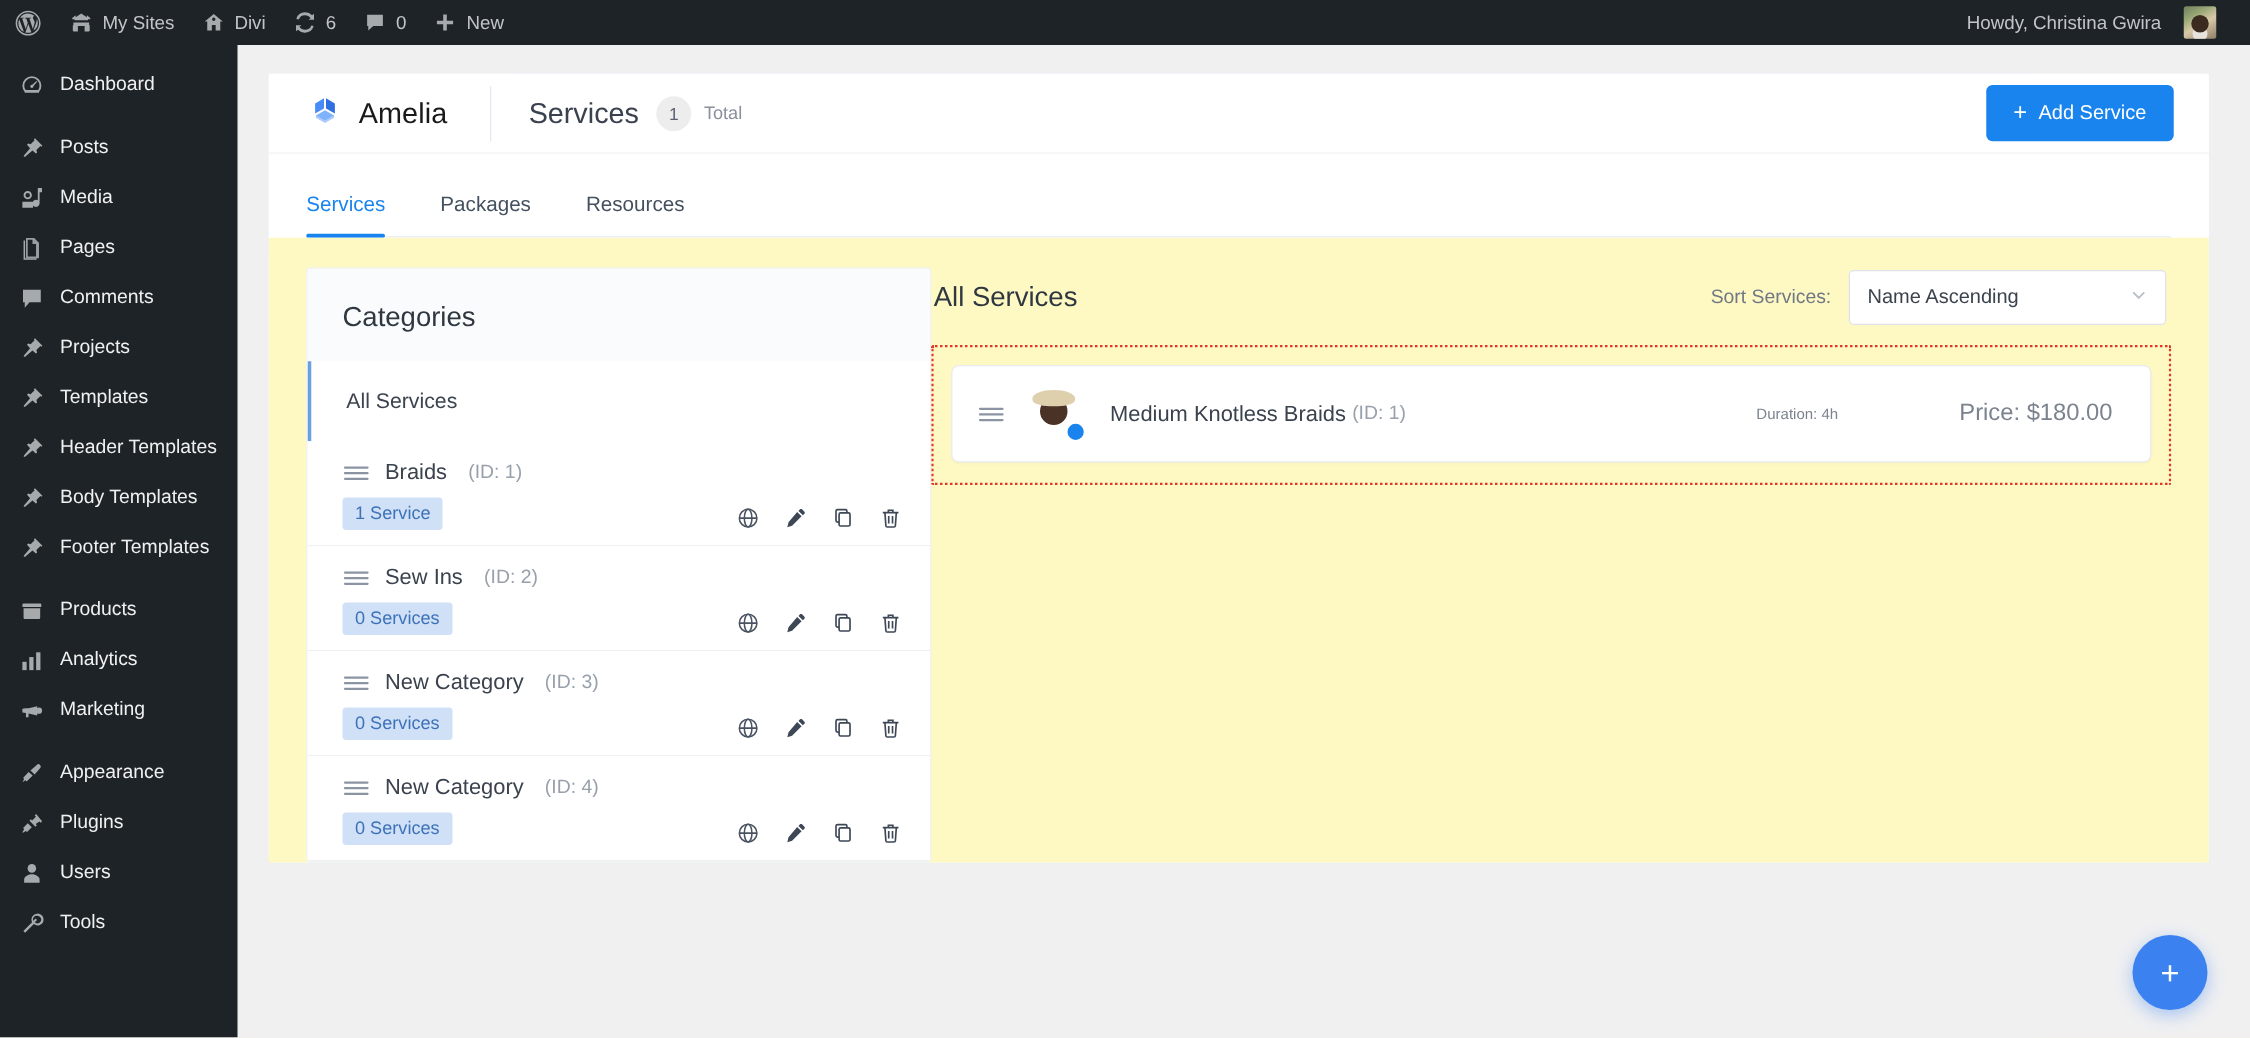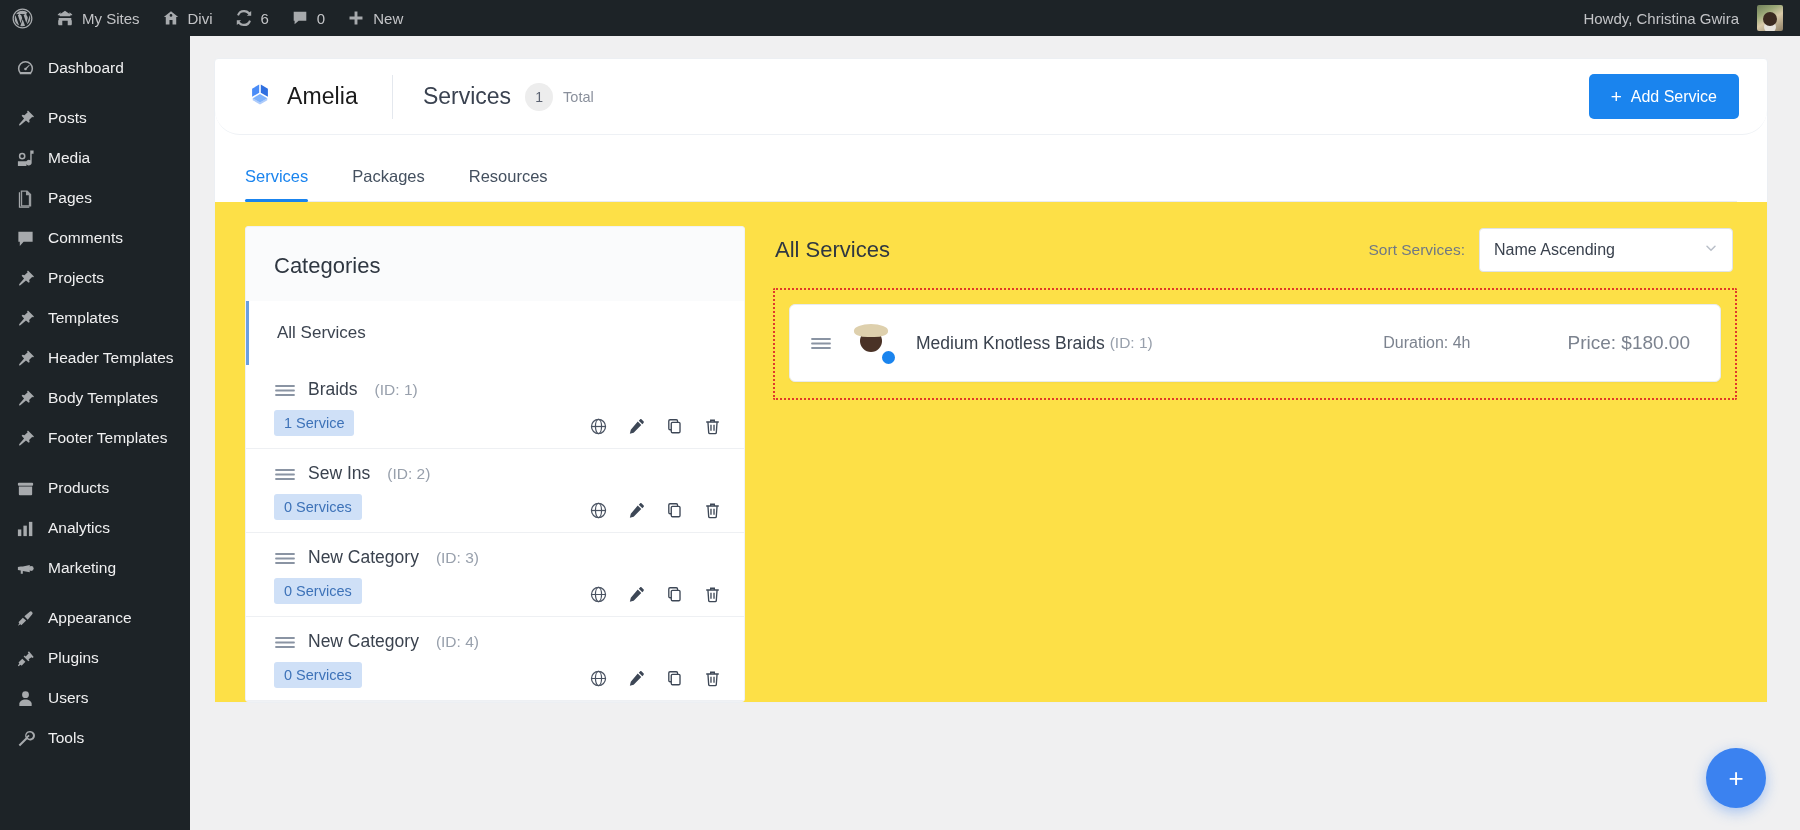--- a/index.html
+++ b/index.html
@@ -14,21 +14,21 @@
   .screen { position: relative; width: 1800px; height: 830px; background: #f0f0f1; }
 
   
   .adminbar {
     position: absolute; top: 0; left: 0; width: 1800px; height: 36px;
     background: #1d2327; color: #c3c4c7;
     display: flex; align-items: center;
     font-size: 15px; z-index: 50;
   }
   .ab-left { display: flex; align-items: flex-end; height: 36px; }
-  .ab-right { margin-left: auto; display: flex; align-items: center; height: 36px; padding-right: 6px; }
+  .ab-right { margin-left: auto; display: flex; align-items: center; height: 36px; padding-right: 16px; }
   .ab-item {
     display: flex; align-items: center; gap: 8px;
     height: 36px; padding: 0 11px; color: #c3c4c7; cursor: pointer;
     white-space: nowrap;
   }
   .ab-logo { padding: 0 12px 0 12px; }
   .ab-icon { display: inline-flex; align-items: center; justify-content: center; }
   .ab-icon svg { display: block; fill: #a7aaad; }
   .ab-count { color: #c3c4c7; font-size: 15px; }
   .ab-howdy { font-size: 15px; color: #c3c4c7; padding-right: 10px; }
@@ -68,24 +68,23 @@
   .panel {
     background: #fff;
     border: 1px solid #eceff3;
     border-radius: 4px;
     width: 100%;
   }
 
   
   .am-header {
     display: flex; align-items: center;
-    height: 76px; padding: 0 28px 0 30px;
+    height: 64px; padding: 0 28px 0 30px;
     background: #fff;
     border-bottom: 1px solid #eef1f5;
-    border-radius: 25px;
   }
   .am-brand { display: flex; align-items: center; gap: 12px; }
   .am-logo { width: 30px; height: 30px; flex: none; }
   .am-name { font-size: 23px; color: #1a1a1a; font-weight: 400; letter-spacing: .1px; }
   .am-divider { width: 1px; height: 44px; background: #e4e8ee; margin: 0 30px 0 34px; }
   .am-title { font-size: 23px; color: #3a4250; font-weight: 400; }
   .am-total-badge {
     display: inline-flex; align-items: center; justify-content: center;
     min-width: 28px; height: 28px; padding: 0 8px; margin-left: 14px;
     background: #ededed; border-radius: 14px;
@@ -110,21 +109,21 @@
     padding-bottom: 15px; position: relative; white-space: nowrap;
   }
   .tab.active { color: #1a84ee; }
   .tab.active::after {
     content: ""; position: absolute; left: 0; right: 0; bottom: -1px;
     height: 3px; background: #1a84ee; border-radius: 2px;
   }
   .tabs-underline { height: 1px; background: #e9ecf1; margin: 0 0 0 0; }
 
   
-  .body-row { display: flex; gap: 28px; padding: 24px 30px 0 30px; background: #fde047; }
+  .body-row { display: flex; padding: 24px 30px 0 30px; background: #fef9c3; }
 
   
   .cats {
     width: 500px; flex: none;
     background: #fafbfc;
     border: 1px solid #f0f2f5;
     border-radius: 3px;
     overflow: hidden;
   }
   .cats-title { font-size: 22px; color: #2f3741; padding: 26px 0 22px 28px; }
@@ -194,21 +193,21 @@
     content: ""; position: absolute; left: 6px; top: 4px; width: 34px; height: 13px;
     border-radius: 50% 50% 40% 40%; background: #ded0ad;
   }
   .svc-dot {
     position: absolute; right: -3px; bottom: 0;
     width: 17px; height: 17px; border-radius: 50%;
     background: #1a84ee; border: 2px solid #fff;
   }
   .svc-name { margin-left: 22px; font-size: 17.5px; color: #3a424e; white-space: nowrap; }
   .svc-id { font-size: 15.5px; color: #98a0ac; margin-left: 5px; }
-  .svc-duration { margin-left: auto; font-size: 16px; color: #7c838f; white-space: nowrap; }
+  .svc-duration { margin-left: auto; font-size: 12px; color: #7c838f; white-space: nowrap; }
   .svc-price { margin-left: 97px; font-size: 19px; color: #7c838f; white-space: nowrap; }
 
   
   .fab {
     position: absolute; right: 34px; bottom: 22px;
     width: 60px; height: 60px; border-radius: 50%;
     background: #3b82f0; color: #fff; border: none; cursor: pointer;
     display: flex; align-items: center; justify-content: center;
     font-size: 26px; line-height: 1;
     box-shadow: 0 4px 14px rgba(59,130,240,.42);

